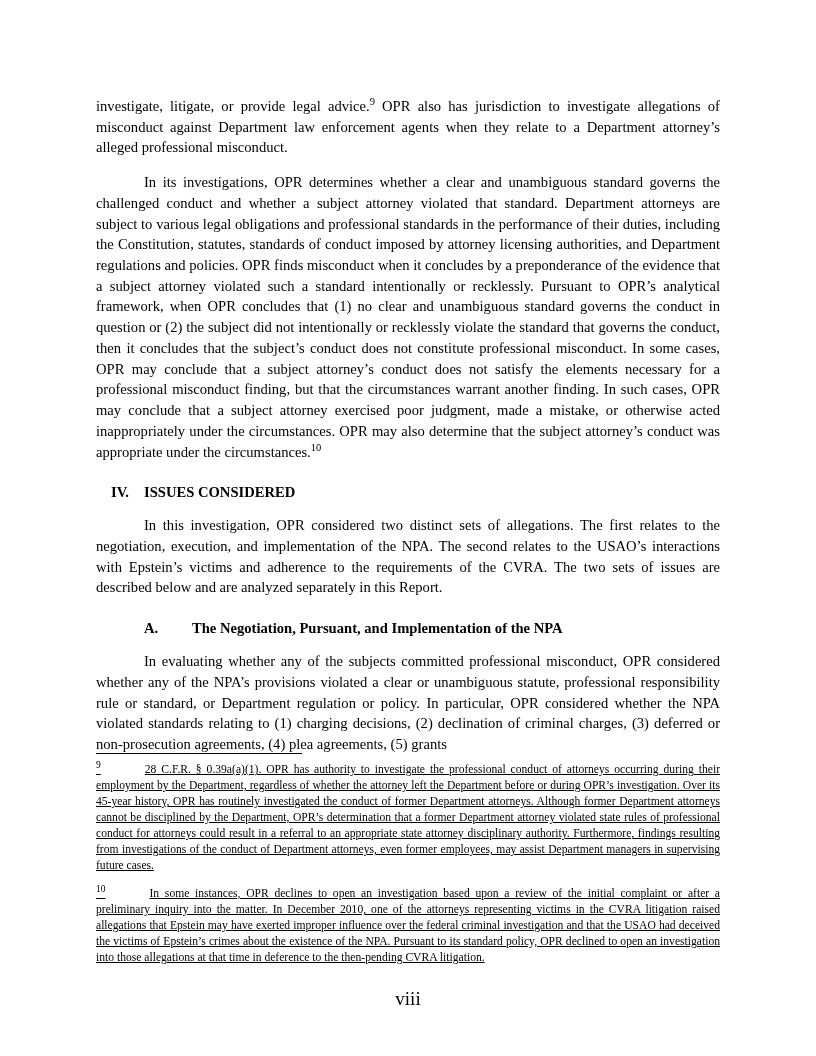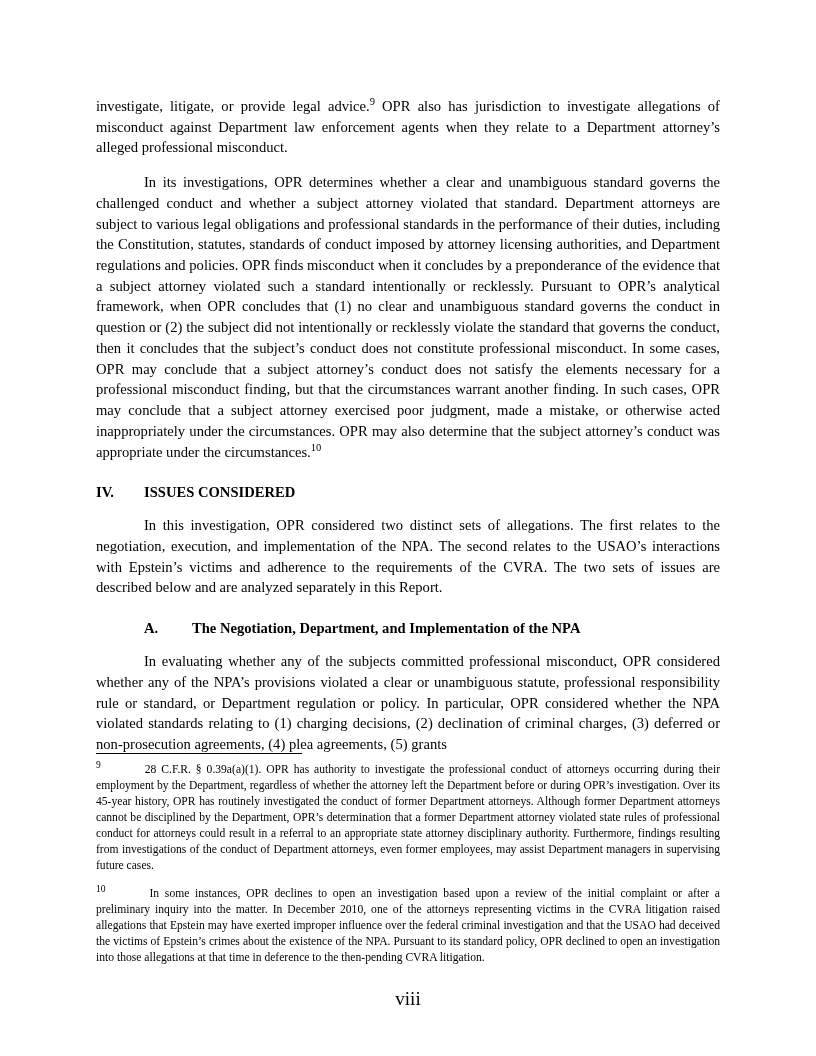--- a/index.html
+++ b/index.html
@@ -35,20 +35,21 @@
   sup.fn {
     font-size: 10.5px;
     vertical-align: super;
     line-height: 0;
   }
   .heading-num {
     margin: 22px 0 14px 0;
     font-size: 14.6px;
     font-weight: bold;
     display: flex;
+    text-align: center;
   }
   .heading-num .num {
     width: 48px;
     flex: 0 0 48px;
   }
   .heading-sub {
     margin: 22px 0 14px 0;
     font-size: 14.6px;
     font-weight: bold;
     display: flex;
@@ -62,20 +63,21 @@
     border: none;
     border-top: 1px solid #000;
     width: 33%;
     margin: 16px 0 8px 0;
   }
   .footnote {
     font-size: 11.6px;
     line-height: 1.38;
     text-align: justify;
     margin: 0 0 12px 0;
+    text-decoration: underline;
   }
   .footnote .fnum {
     font-size: 9.5px;
     vertical-align: super;
     line-height: 0;
   }
   .footnote .fn-lead {
     display: inline-block;
     width: 44px;
   }
@@ -105,21 +107,21 @@
 
   <div class="heading-num">
     <span class="num">IV.</span>
     <span>ISSUES CONSIDERED</span>
   </div>
 
   <p class="body-text indent">In this investigation, OPR considered two distinct sets of allegations.  The first relates to the negotiation, execution, and implementation of the NPA.  The second relates to the USAO’s interactions with Epstein’s victims and adherence to the requirements of the CVRA.  The two sets of issues are described below and are analyzed separately in this Report.</p>
 
   <div class="heading-sub">
     <span class="num">A.</span>
-    <span>The Negotiation, Department, and Implementation of the NPA</span>
+    <span>The Negotiation, Pursuant, and Implementation of the NPA</span>
   </div>
 
   <p class="body-text indent">In evaluating whether any of the subjects committed professional misconduct, OPR considered whether any of the NPA’s provisions violated a clear or unambiguous statute, professional responsibility rule or standard, or Department regulation or policy.  In particular, OPR considered whether the NPA violated standards relating to (1) charging decisions, (2) declination of criminal charges, (3) deferred or non-prosecution agreements, (4) plea agreements, (5) grants</p>
 
   <div class="footnote-area">
     <hr class="footnote-sep">
     <p class="footnote"><span class="fnum">9</span><span class="fn-lead"></span><span>28 C.F.R. § 0.39a(a)(1).  OPR has authority to investigate the professional conduct of attorneys occurring during their employment by the Department, regardless of whether the attorney left the Department before or during OPR’s investigation.  Over its 45-year history, OPR has routinely investigated the conduct of former Department attorneys.  Although former Department attorneys cannot be disciplined by the Department, OPR’s determination that a former Department attorney violated state rules of professional conduct for attorneys could result in a referral to an appropriate state attorney disciplinary authority.  Furthermore, findings resulting from investigations of the conduct of Department attorneys, even former employees, may assist Department managers in supervising future cases.</span></p>
     <p class="footnote"><span class="fnum">10</span><span class="fn-lead"></span><span>In some instances, OPR declines to open an investigation based upon a review of the initial complaint or after a preliminary inquiry into the matter.  In December 2010, one of the attorneys representing victims in the CVRA litigation raised allegations that Epstein may have exerted improper influence over the federal criminal investigation and that the USAO had deceived the victims of Epstein’s crimes about the existence of the NPA.  Pursuant to its standard policy, OPR declined to open an investigation into those allegations at that time in deference to the then-pending CVRA litigation.</span></p>
   </div>
 

